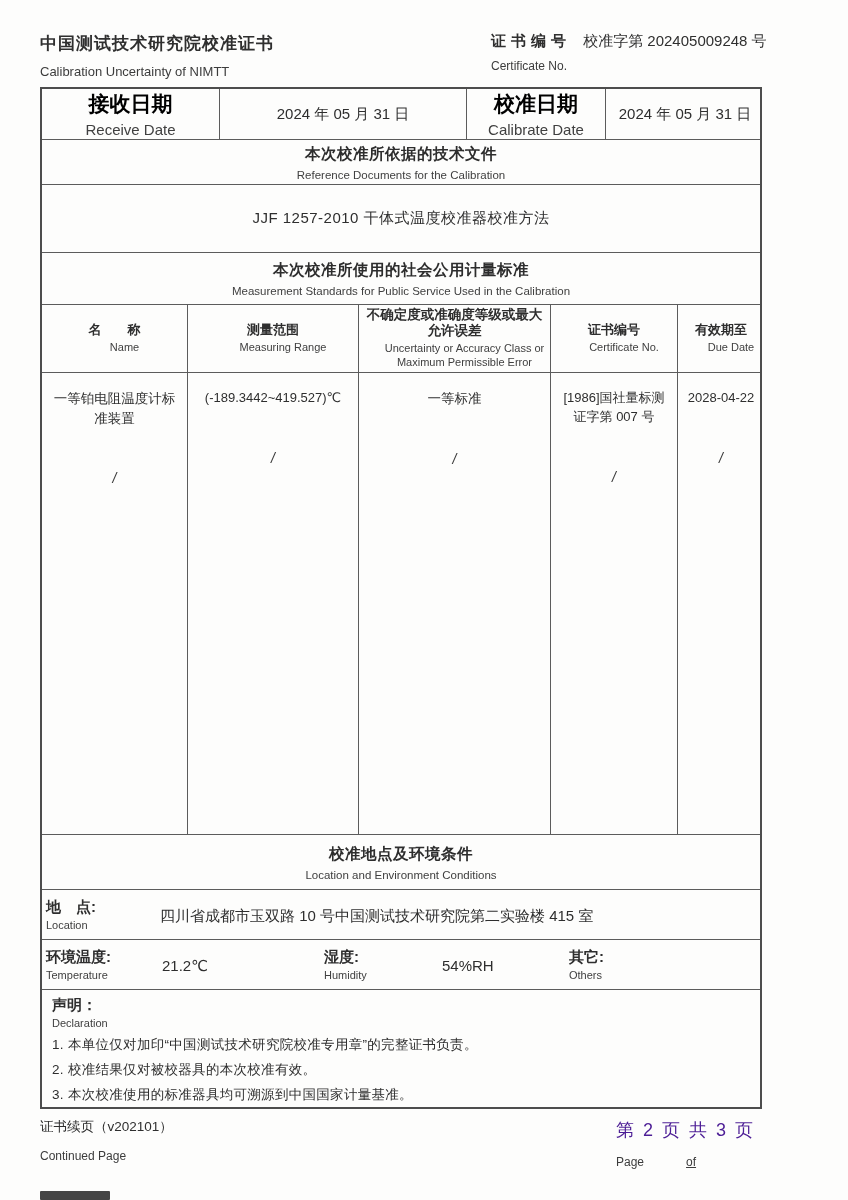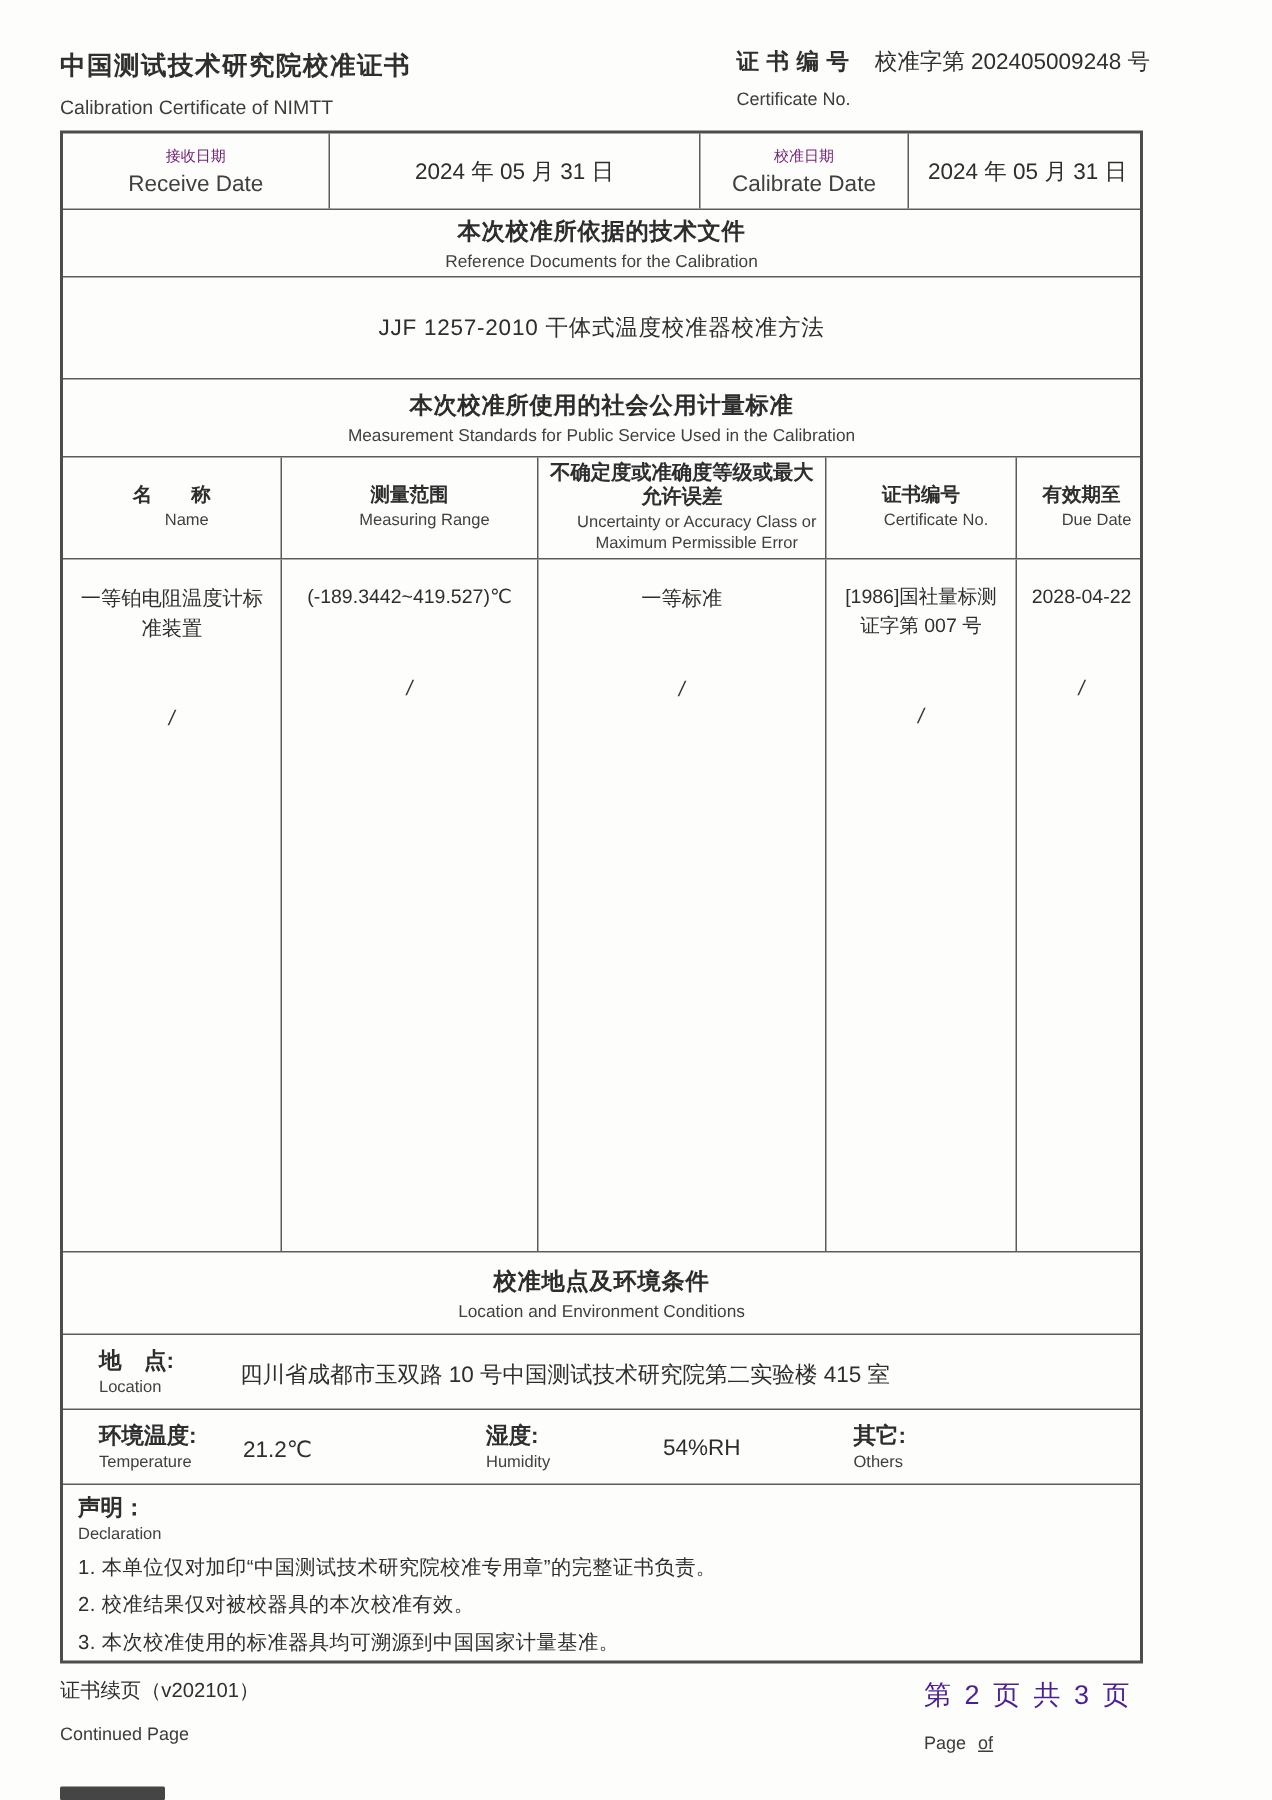--- a/index.html
+++ b/index.html
@@ -21,72 +21,72 @@
   .cert-table{
     position:absolute;left:40px;top:87px;width:722px;
     border:2px solid #4d4d4d;box-sizing:border-box;background:#fdfdfc;
   }
   .trow{border-bottom:1px solid #5c5c5c;box-sizing:border-box;position:relative;}
   .trow:last-child{border-bottom:none;}
   .grid4{display:grid;grid-template-columns:177px 247px 139px 159px;}
   .grid5{display:grid;grid-template-columns:145px 171px 192px 127px 87px;}
   .cell{box-sizing:border-box;display:flex;flex-direction:column;align-items:center;justify-content:center;text-align:center;}
   .cell + .cell{border-left:1px solid #5c5c5c;}
-  .lbl-zh{font-size:10px;font-weight:400;color:#701a75;}
+  .lbl-zh{font-size:21px;font-weight:700;color:#000000;}
   .lbl-en{font-size:15px;color:#404040;margin-top:3px;}
   .val{font-size:15px;color:#2e2e2e;}
   .row-dates{height:51px;}
   .sec-head{height:45px;display:flex;flex-direction:column;align-items:center;justify-content:center;}
   .sec-head .zh{font-size:15.5px;font-weight:600;color:#2d2d2d;letter-spacing:.5px;}
   .sec-head .en{font-size:11.5px;color:#404040;margin-top:4px;}
   .row-jjf{height:68px;display:flex;align-items:center;justify-content:center;font-size:15px;color:#2e2e2e;letter-spacing:.5px;}
   .row-sechead2{height:52px;}
   .row-colheads{height:68px;}
   .row-colheads .cell{padding:2px 3px;}
   .ch-zh{font-size:13px;font-weight:600;color:#2e2e2e;line-height:1.2;}
   .ch-zh.small{font-size:13.5px;}
   .ch-en{font-size:11px;color:#404040;line-height:1.25;margin-top:3px;padding-left:20px;}
   .row-body{height:462px;}
   .row-body .cell{justify-content:flex-start;}
   .entry{margin-top:16px;font-size:13.5px;color:#2e2e2e;line-height:1.45;padding:0 7px;}
   .entry.num{font-size:13px;}
   .slash{margin-top:42px;font-size:14px;color:#3a3a3a;font-style:italic;}
   .row-locheading{height:55px;}
   .row-location{height:50px;display:flex;align-items:center;}
-  .lab-block{width:118px;padding-left:24px;box-sizing:border-box;display:flex;flex-direction:column;justify-content:center;}
+  .lab-block{width:118px;padding-left:4px;box-sizing:border-box;display:flex;flex-direction:column;justify-content:center;}
   .lab-block .zh{font-size:15px;font-weight:600;color:#2e2e2e;}
   .lab-block .en{font-size:11px;color:#404040;margin-top:2px;}
   .loc-value{flex:1;font-size:15px;color:#2e2e2e;padding-top:4px;}
   .row-env{height:50px;display:flex;align-items:center;}
   .env-val{font-size:15px;color:#2e2e2e;box-sizing:border-box;padding-top:2px;}
   .w1{width:112px;}.v1{width:170px;padding-left:8px;}
   .w2{width:78px;padding-left:0;}.v2{width:167px;padding-left:40px;}
   .w3{flex:1;padding-left:0;}
   .row-decl{height:117px;padding:6px 10px;box-sizing:border-box;}
   .decl-zh{font-size:15px;font-weight:700;color:#2e2e2e;}
   .decl-en{font-size:11px;color:#404040;margin-top:2px;}
   .decl-item{font-size:13.5px;color:#2e2e2e;margin-top:7px;letter-spacing:.3px;}
   
   .footer-left{position:absolute;left:40px;top:1118px;}
   .footer-left .zh{font-size:13.5px;color:#2f2f2f;}
   .footer-left .en{font-size:12px;color:#3c3c3c;margin-top:13px;}
   .footer-right{position:absolute;left:616px;top:1118px;}
   .footer-right .zh{font-size:18px;color:#4c1d95;letter-spacing:2px;}
   .footer-right .en{font-size:12px;color:#3c3c3c;margin-top:13px;}
-  .footer-right .en .of{margin-left:8px;text-decoration:underline;}
+  .footer-right .en .of{margin-left:42px;text-decoration:underline;}
   .scan-artifact{position:absolute;left:40px;top:1191px;width:70px;height:9px;background:#454545;border-radius:1px;filter:blur(.4px);}
 </style>
 </head>
 <body>
 
 <div class="page">
 
   <div class="top-left">
     <div class="title-zh">中国测试技术研究院校准证书</div>
-    <div class="title-en">Calibration Certificate of NIMTT</div>
+    <div class="title-en">Calibration Uncertainty of NIMTT</div>
   </div>
   <div class="top-right">
     <div class="certno-line">
       <span class="certno-label">证书编号</span>
       <span>校准字第 202405009248 号</span>
     </div>
     <div class="certno-en">Certificate No.</div>
   </div>
 
   <div class="cert-table">

